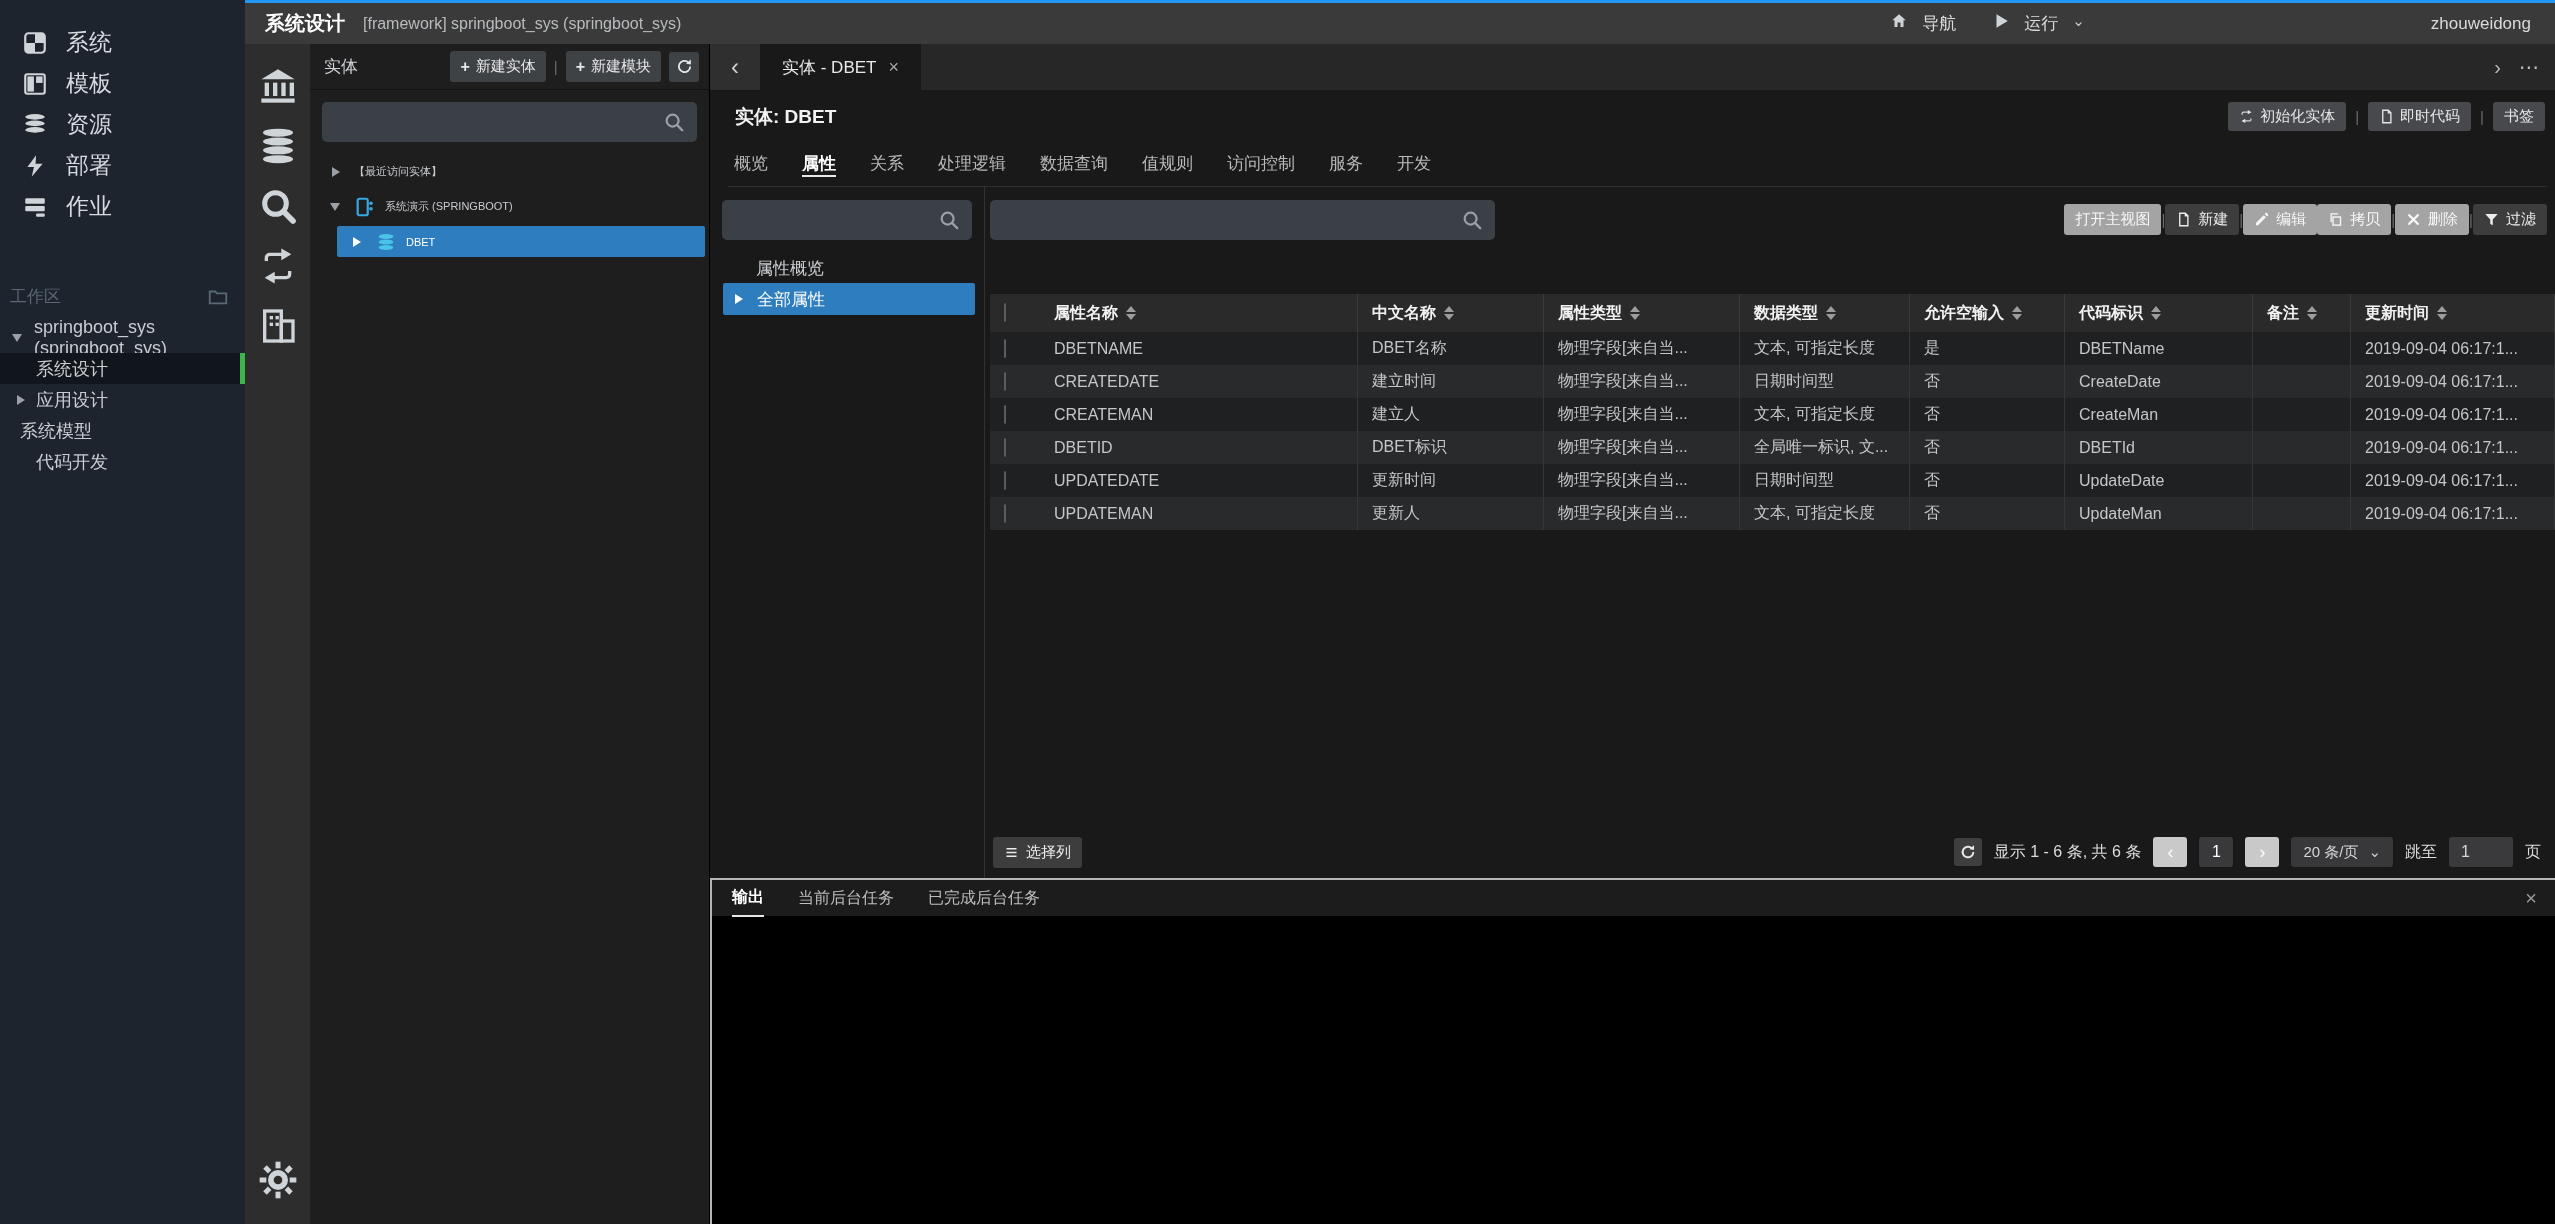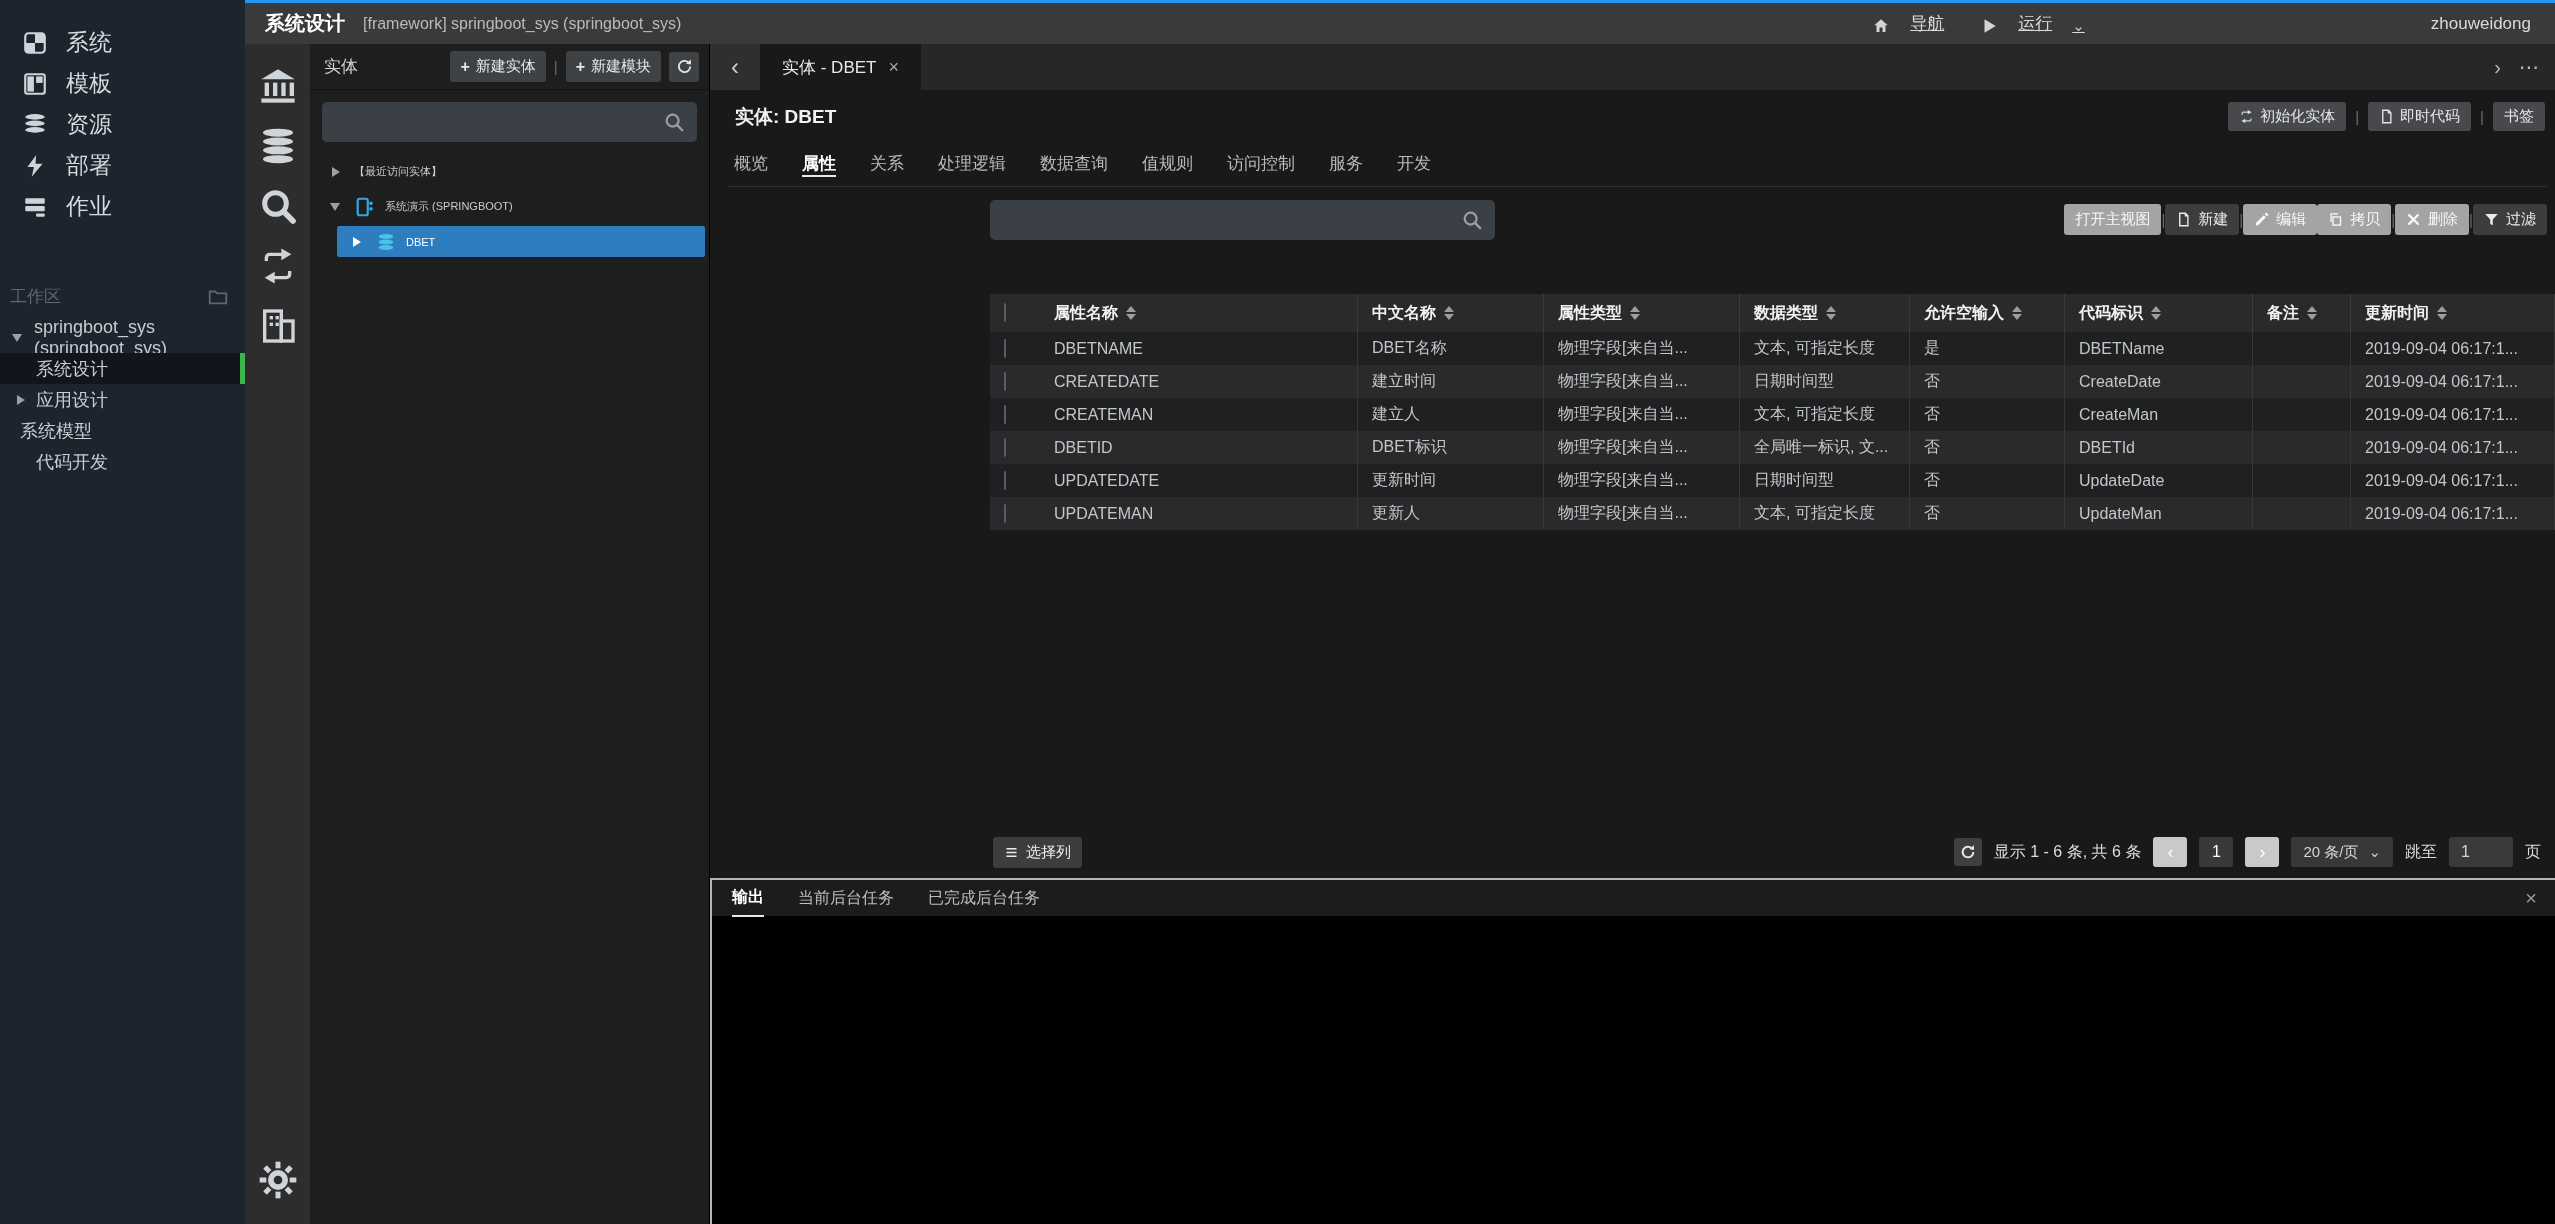--- a/index.html
+++ b/index.html
@@ -31,21 +31,21 @@
   #iconstrip { position:absolute; left:245px; top:44px; width:65px; height:1180px; background:#2d2d2d; z-index:4; }
   .strip-icon { width:65px; height:60px; display:flex; align-items:center; justify-content:center; cursor:pointer; }
   .strip-icon svg { width:40px; height:40px; }
   .strip-gear { position:absolute; bottom:14px; left:0; }
 
   
   #topbar { position:absolute; left:245px; top:0; width:2310px; height:44px; background:#3a3a3a; border-top:3px solid #2196f3; display:flex; align-items:center; z-index:6; }
   .tb-title { font-size:20px; font-weight:bold; color:#ffffff; margin-left:20px; }
   .tb-sub { font-size:16px; color:#b9bcbf; margin-left:18px; }
   .tb-right { margin-left:auto; display:flex; align-items:center; gap:36px; margin-right:24px; }
-  .tb-item { display:flex; align-items:flex-end; gap:20px; font-size:17px; color:#d8dadc; cursor:pointer;text-decoration:underline; }
+  .tb-item { display:flex; align-items:flex-start; gap:14px; font-size:17px; color:#d8dadc; cursor:pointer; }
   .tb-item svg { width:18px; height:18px; }
   .tb-user { font-size:17px; color:#d8dadc; margin-left:310px; }
   .caret { font-size:15px; color:#cfcfcf; }
 
   
   #entity-panel { position:absolute; left:310px; top:44px; width:400px; height:1180px; background:#1e1e1e; border-right:1px solid #000; z-index:3; }
   .ep-header { height:46px; display:flex; align-items:center; padding:0 10px 0 14px; border-bottom:1px solid #121212; }
   .ep-title { font-size:17px; color:#cfd2d6; }
   .ep-actions { margin-left:auto; display:flex; align-items:center; gap:8px; }
   .btn { display:inline-flex; align-items:center; gap:6px; background:#3f4245; color:#e6e7e9; border-radius:3px; font-size:15px; padding:6px 10px; cursor:pointer; white-space:nowrap; }
@@ -386,20 +386,33 @@
         <span class="vtab">关系</span>
         <span class="vtab">处理逻辑</span>
         <span class="vtab">数据查询</span>
         <span class="vtab">值规则</span>
         <span class="vtab">访问控制</span>
         <span class="vtab">服务</span>
         <span class="vtab">开发</span>
       </div>
       <div class="tabs-underline"></div>
 
+      <div class="left-pane">
+        <div class="search-box lp-search">
+          <svg class="mag" viewBox="0 0 24 24">
+              <circle cx="10.5" cy="10.5" r="6.5" fill="none" stroke="#9aa0a6" stroke-width="2.4"></circle>
+              <line x1="15.5" y1="15.5" x2="21" y2="21" stroke="#9aa0a6" stroke-width="2.6" stroke-linecap="round"></line>
+            </svg>
+        </div>
+        <div class="lp-group">属性概览</div>
+        <div class="lp-item">
+          <span class="tri-r white"></span>
+          <span>全部属性</span>
+        </div>
+      </div>
 
       <div class="grid-pane">
         <div class="search-box gp-search">
           <svg class="mag" viewBox="0 0 24 24">
               <circle cx="10.5" cy="10.5" r="6.5" fill="none" stroke="#9aa0a6" stroke-width="2.4"></circle>
               <line x1="15.5" y1="15.5" x2="21" y2="21" stroke="#9aa0a6" stroke-width="2.6" stroke-linecap="round"></line>
             </svg>
         </div>
         <div class="gp-toolbar">
           <span class="tbtn light">

